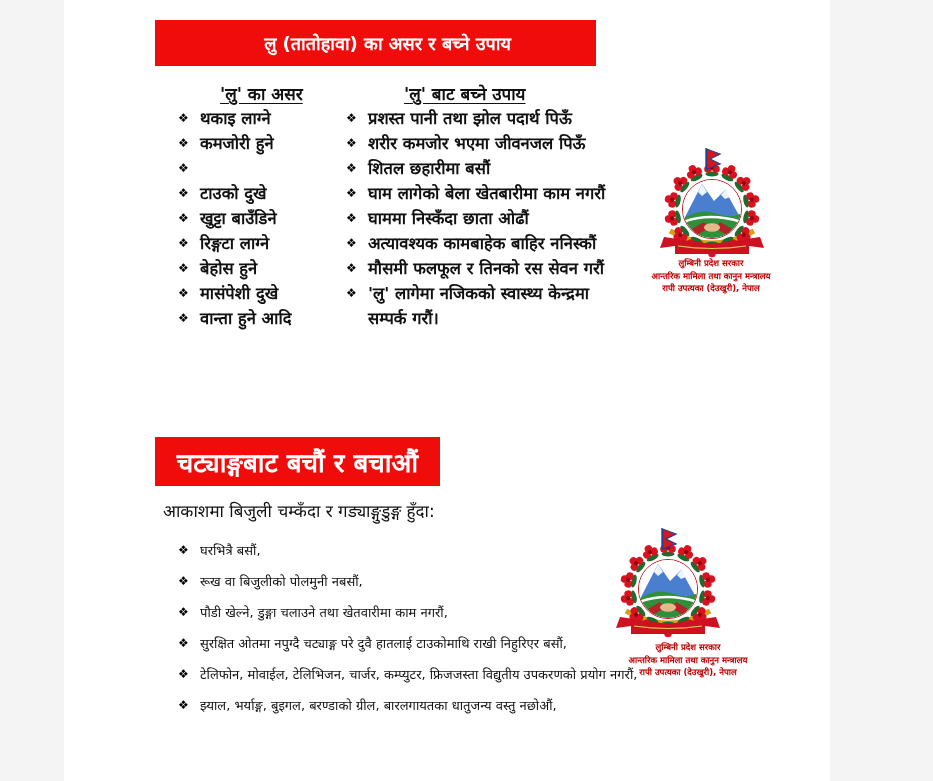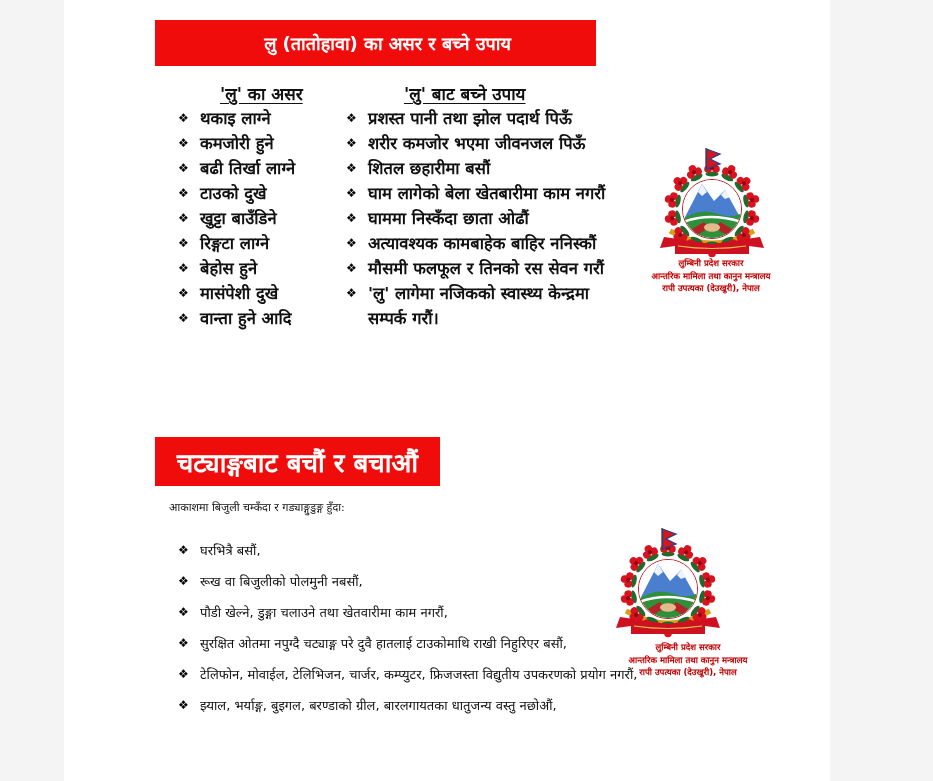--- a/index.html
+++ b/index.html
@@ -23,21 +23,21 @@
   .colhead.left{left:196px;margin-left:24px;}
   .colhead.right{left:404px;}
   .heat-table{position:absolute;left:178px;top:106px;width:428px;}
   .t-row{display:flex;align-items:flex-start;}
   .cell{line-height:25px;font-size:16.5px;}
   .cell.left{width:168px;flex:0 0 168px;}
   .cell.right{flex:1;}
   .li{display:flex;align-items:flex-start;}
   .bullet{flex:0 0 22px;font-size:12px;line-height:25px;color:#000;}
   .txt{flex:1;font-weight:bold;}
-  .subtitle{position:absolute;left:169px;top:499px;font-size:11px;white-space:nowrap;text-align:center;}
+  .subtitle{position:absolute;left:163px;top:499px;font-size:17px;white-space:nowrap;text-align:center;}
   .storm-list{position:absolute;left:178px;top:537px;width:478px;}
   .storm-list .li{margin-bottom:4px;}
   .storm-list .cell-text{line-height:27px;font-size:13px;flex:1;}
   .storm-list .bullet{line-height:27px;}
   .logo{position:absolute;}
   .caption{
     position:absolute;color:#c00000;font-weight:bold;font-size:8.5px;
     line-height:12.5px;text-align:center;
   }
   .caption1{left:643px;top:257px;width:136px;}
@@ -140,21 +140,20 @@
         <div class="li">
           <span class="bullet">❖</span>
           <span class="txt">शरीर कमजोर भएमा जीवनजल पिऊँ</span>
         </div>
       </div>
     </div>
     <div class="t-row">
       <div class="cell left">
         <div class="li">
           <span class="bullet">❖</span>
-          <span class="txt">बढी तिर्खा लाग्ने</span>
         </div>
       </div>
       <div class="cell right">
         <div class="li">
           <span class="bullet">❖</span>
           <span class="txt">शितल छहारीमा बसौं</span>
         </div>
       </div>
     </div>
     <div class="t-row">

